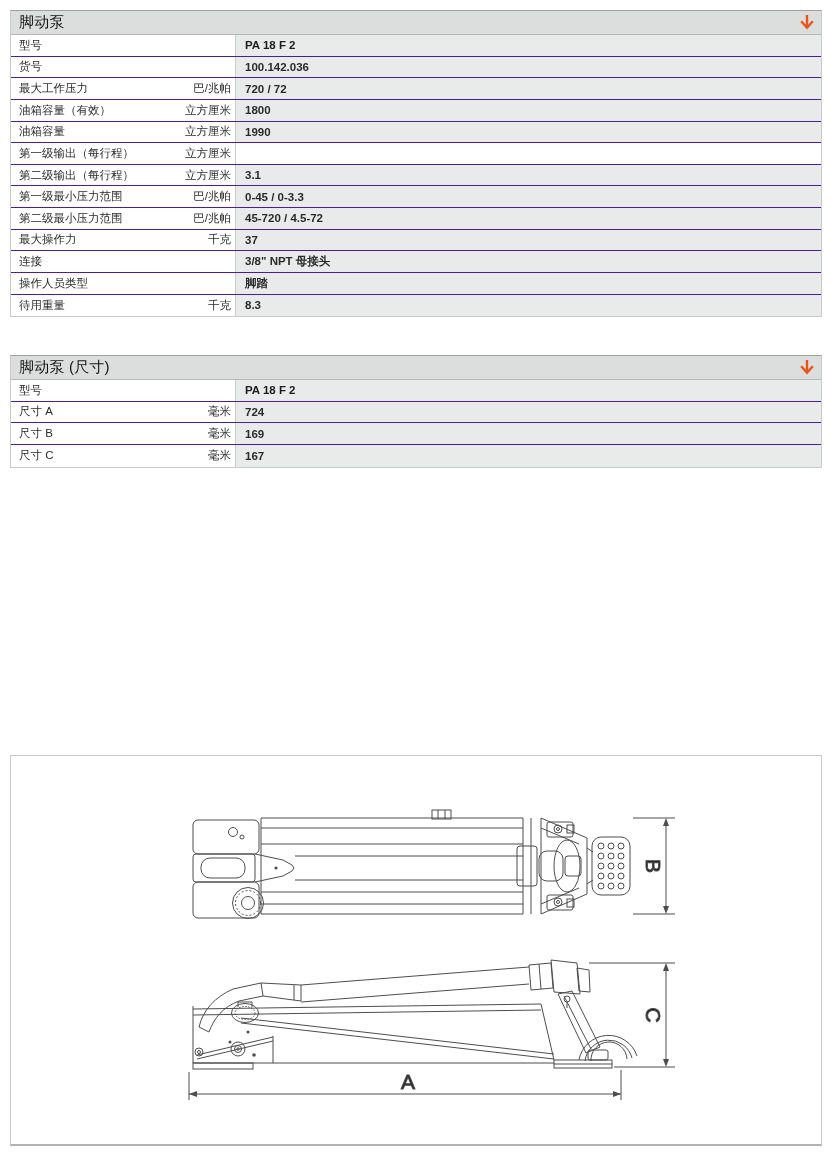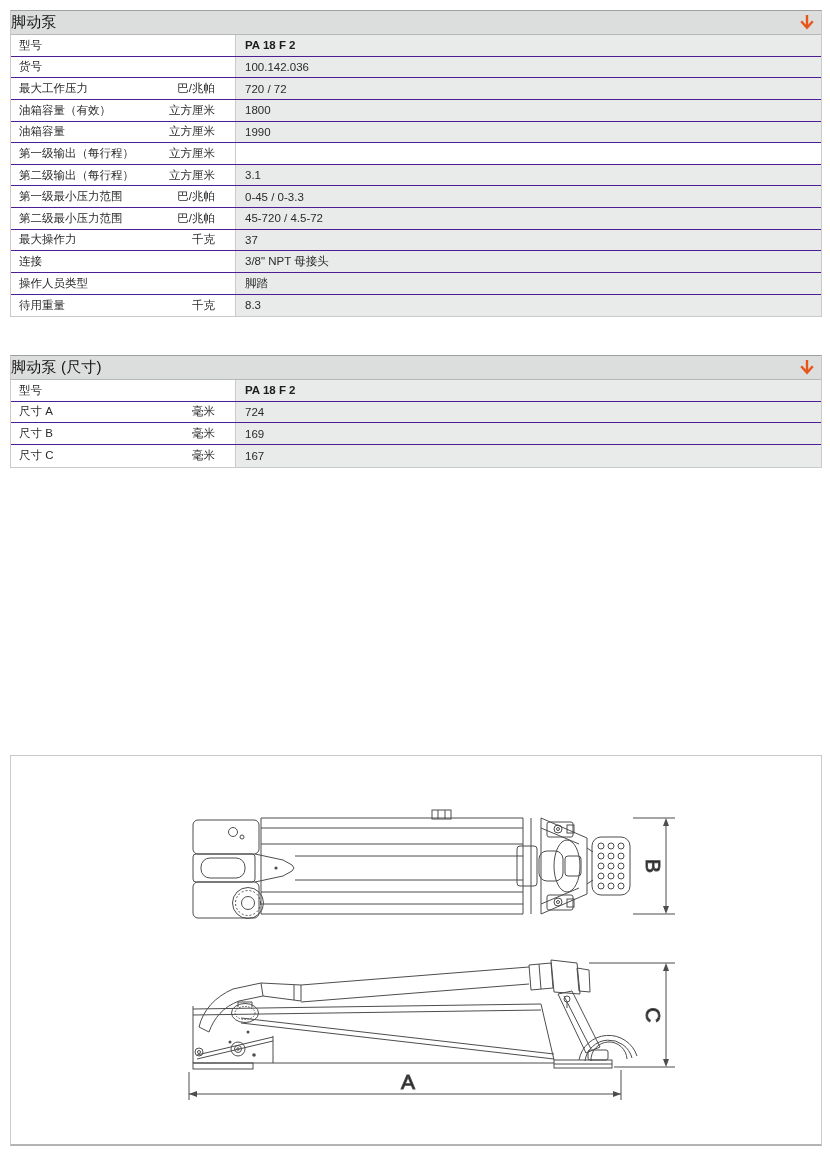--- a/index.html
+++ b/index.html
@@ -4,29 +4,29 @@
 <style>
   * { margin:0; padding:0; box-sizing:border-box; }
   html,body { width:830px; background:#ffffff; font-family:"Liberation Sans","DejaVu Sans",sans-serif; }
   body { position:relative; height:1155px; color:#2a2a2a; }
 
   .tbl { position:absolute; left:10px; width:812px; border:1px solid #c9cbcb; border-top:1px solid #9fa1a1; background:#fff; }
   #spec-table { top:10px; }
   #dim-table  { top:355px; }
 
   .tbl-header { height:24px; background:#dcdddd; border-bottom:1px solid #b6b8b8; display:flex; align-items:center; justify-content:space-between; }
-  .tbl-title { font-size:15px; color:#141414; letter-spacing:0.2px; }
+  .tbl-title { font-size:15px; color:#141414; padding-left:8px; letter-spacing:0.2px; }
   .hdr-arrow { padding-right:5px; display:flex; align-items:center; color:var(--accent,#e8551a); cursor:pointer; }
 
   .trow { display:flex; height:21.64px; border-bottom:1px solid #4c1d95; }
   .trow:last-child { border-bottom:none; }
   .cell-label { width:225px; background:#ffffff; border-right:1px solid #c9cbcb; display:flex; align-items:center; font-size:11.5px; }
   .cell-label .lbl { padding-left:8px; white-space:nowrap; }
-  .cell-label .unit { margin-left:auto; padding-right:20px; white-space:nowrap; }
-  .cell-value { flex:1; background:#e9eaea; display:flex; align-items:center; padding-left:9px; font-size:11.5px; }
+  .cell-label .unit { margin-left:auto; padding-right:4px; white-space:nowrap; }
+  .cell-value { flex:1; background:#e9eaea; display:flex; align-items:center; padding-left:9px; font-size:11.5px;font-weight:bold; }
   .trow.bold .cell-value { font-weight:bold; color:#1c1c1c; }
 
   #diagram-box { position:absolute; left:10px; top:755px; width:812px; height:391px; border:1px solid #c9cbcb; border-bottom:2px solid #b2b4b4; background:#fff; }
   #diagram-box svg { display:block; }
   .dwg { stroke:#4d4d4d; stroke-width:1; fill:none; }
   .dwg-fill { fill:#4d4d4d; stroke:none; }
   .dim-label { fill:#1d1d1d; font-size:21px; font-family:"Liberation Sans","DejaVu Sans",sans-serif; }
 </style>
 </head>
 <body>

